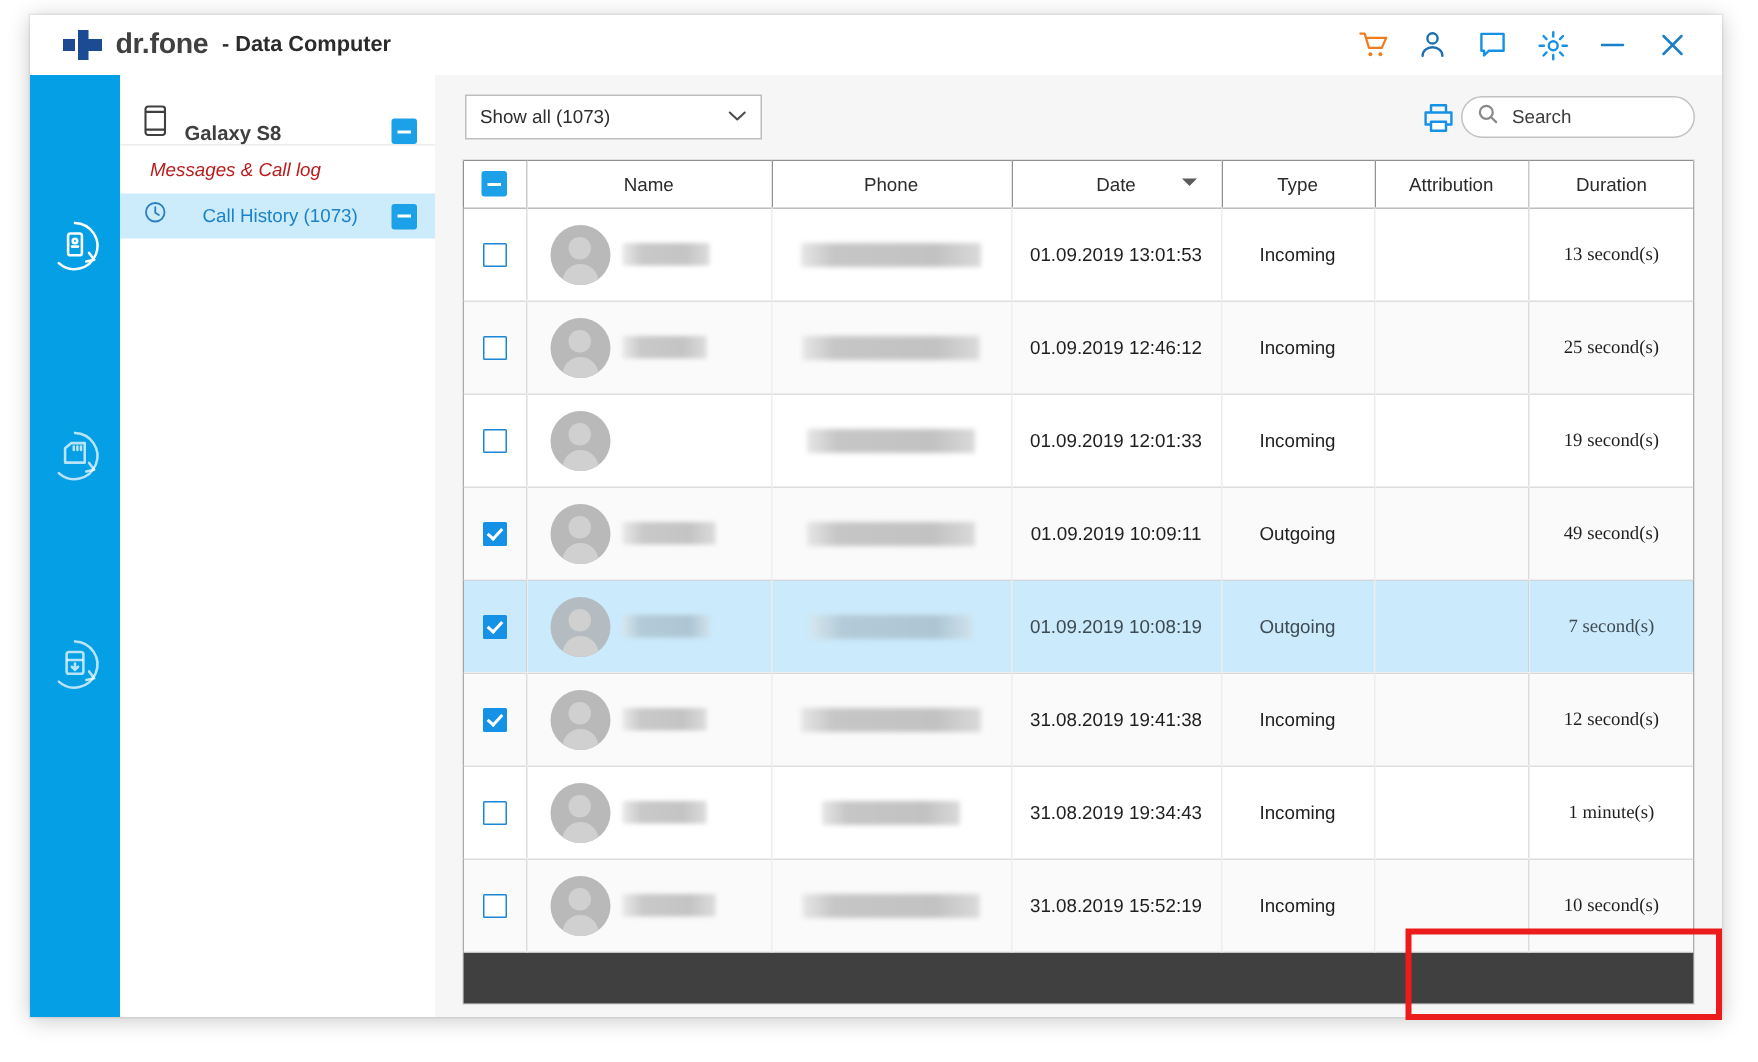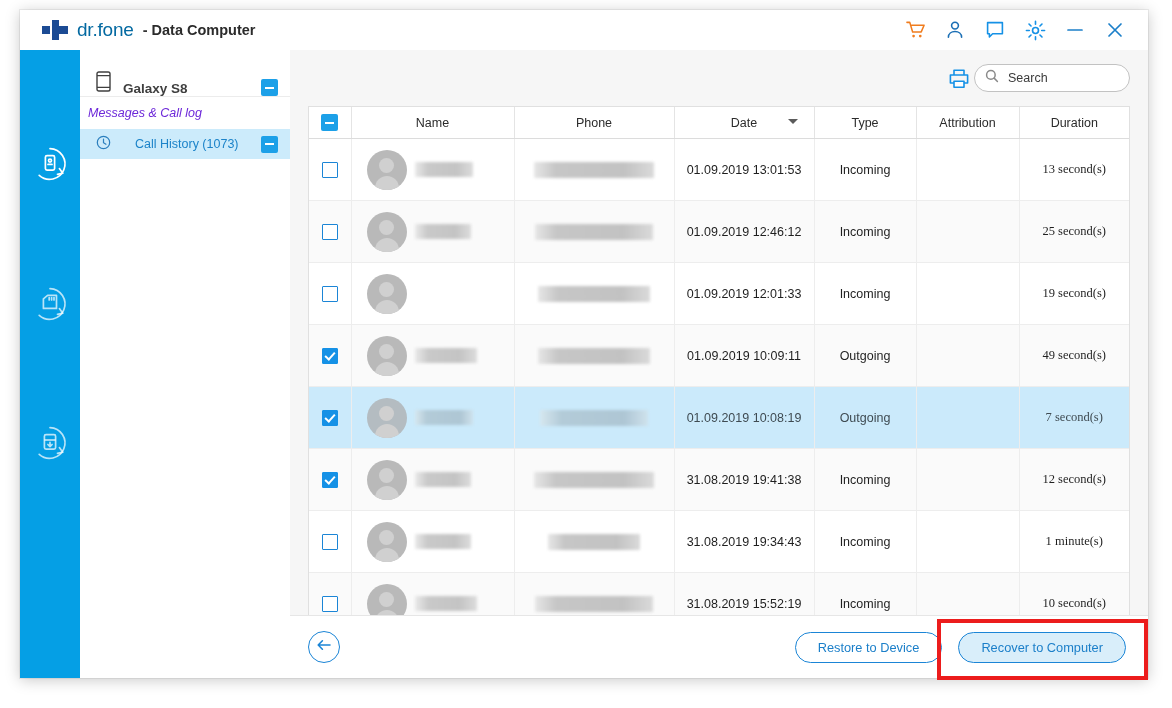--- a/index.html
+++ b/index.html
@@ -54,22 +54,22 @@
   }
   .logo-mark .sq {
     position: absolute;
     background: #1c4b94;
   }
   .logo-mark .s1 { left: 0;   top: 6px;  width: 8px;  height: 8px; }
   .logo-mark .s2 { left: 10px; top: 0;   width: 7px;  height: 20px; }
   .logo-mark .s3 { left: 10px; top: 6px; width: 16px; height: 8px; }
   .logo-text {
     font-size: 19px;
-    font-weight: normal;
-    color: #0369a1;
+    font-weight: bold;
+    color: #404040;
     letter-spacing: -0.2px;
   }
   .title-sep {
     font-size: 14.5px;
     color: #333;
     margin-left: 9px;
     font-weight: bold;
   }
   .title-sub {
     font-size: 14.5px;
@@ -151,24 +151,24 @@
   .collapse-box::after {
     content: "";
     width: 9px;
     height: 2px;
     background: #ffffff;
   }
   .group-label {
     height: 32px;
     display: flex;
     align-items: center;
-    padding-left: 8px;
+    padding-left: 20px;
     font-size: 12.5px;
     font-style: italic;
-    color: #6d28d9;
+    color: #b91c1c;
   }
   .nav-item {
     height: 30px;
     display: flex;
     align-items: center;
     padding: 0 12px 0 16px;
     cursor: pointer;
   }
   .nav-item.active {
     background: #ccebfb;
@@ -568,20 +568,28 @@
           </svg>
         </span>
         <span class="nav-label">Call History (1073)</span>
         <span class="collapse-box"></span>
       </div>
     </div>
 
     <div class="content">
 
       <div class="toolbar">
+        <div class="select-box">
+          <span>Show all (1073)</span>
+          <span class="chev">
+            <svg width="13" height="9" viewBox="0 0 13 9" fill="none" stroke="#4d4d4d" stroke-width="1.4" stroke-linecap="round" stroke-linejoin="round">
+                <path d="M1.5 2l5 4.6L11.5 2"></path>
+              </svg>
+          </span>
+        </div>
 
         <div class="toolbar-right">
           <div class="ticon">
             <svg width="22" height="21" viewBox="0 0 22 21" fill="none" stroke="#1591e6" stroke-width="1.6" stroke-linejoin="round">
               <path d="M6 7V2.2h10V7"></path>
               <rect x="2.4" y="7" width="17.2" height="8"></rect>
               <path d="M6 13.2h10v6H6z" fill="#ffffff"></path>
             </svg>
           </div>
           <div class="search-pill">
@@ -764,31 +772,18 @@
                 </td>
                 <td>31.08.2019 15:52:19</td>
                 <td>Incoming</td>
                 <td></td>
                 <td>10 second(s)</td>
               </tr>
             </tbody>
         </table>
       </div>
 
-      <div class="footer">
-        <div class="back-btn">
-          <span>
-            <svg width="16" height="14" viewBox="0 0 16 14" fill="none" stroke="#1b85d6" stroke-width="1.6" stroke-linecap="round" stroke-linejoin="round">
-              <path d="M14 7H2.4M6.4 2.8L2.2 7l4.2 4.2"></path>
-            </svg>
-          </span>
-        </div>
-        <div class="foot-actions">
-          <button class="pill-btn">Restore to Device</button>
-          <button class="pill-btn primary">Recover to Computer</button>
-        </div>
-      </div>
 
     </div>
   </div>
 
   <div class="hl-box"></div>
 </div>
 
 </body></html>

